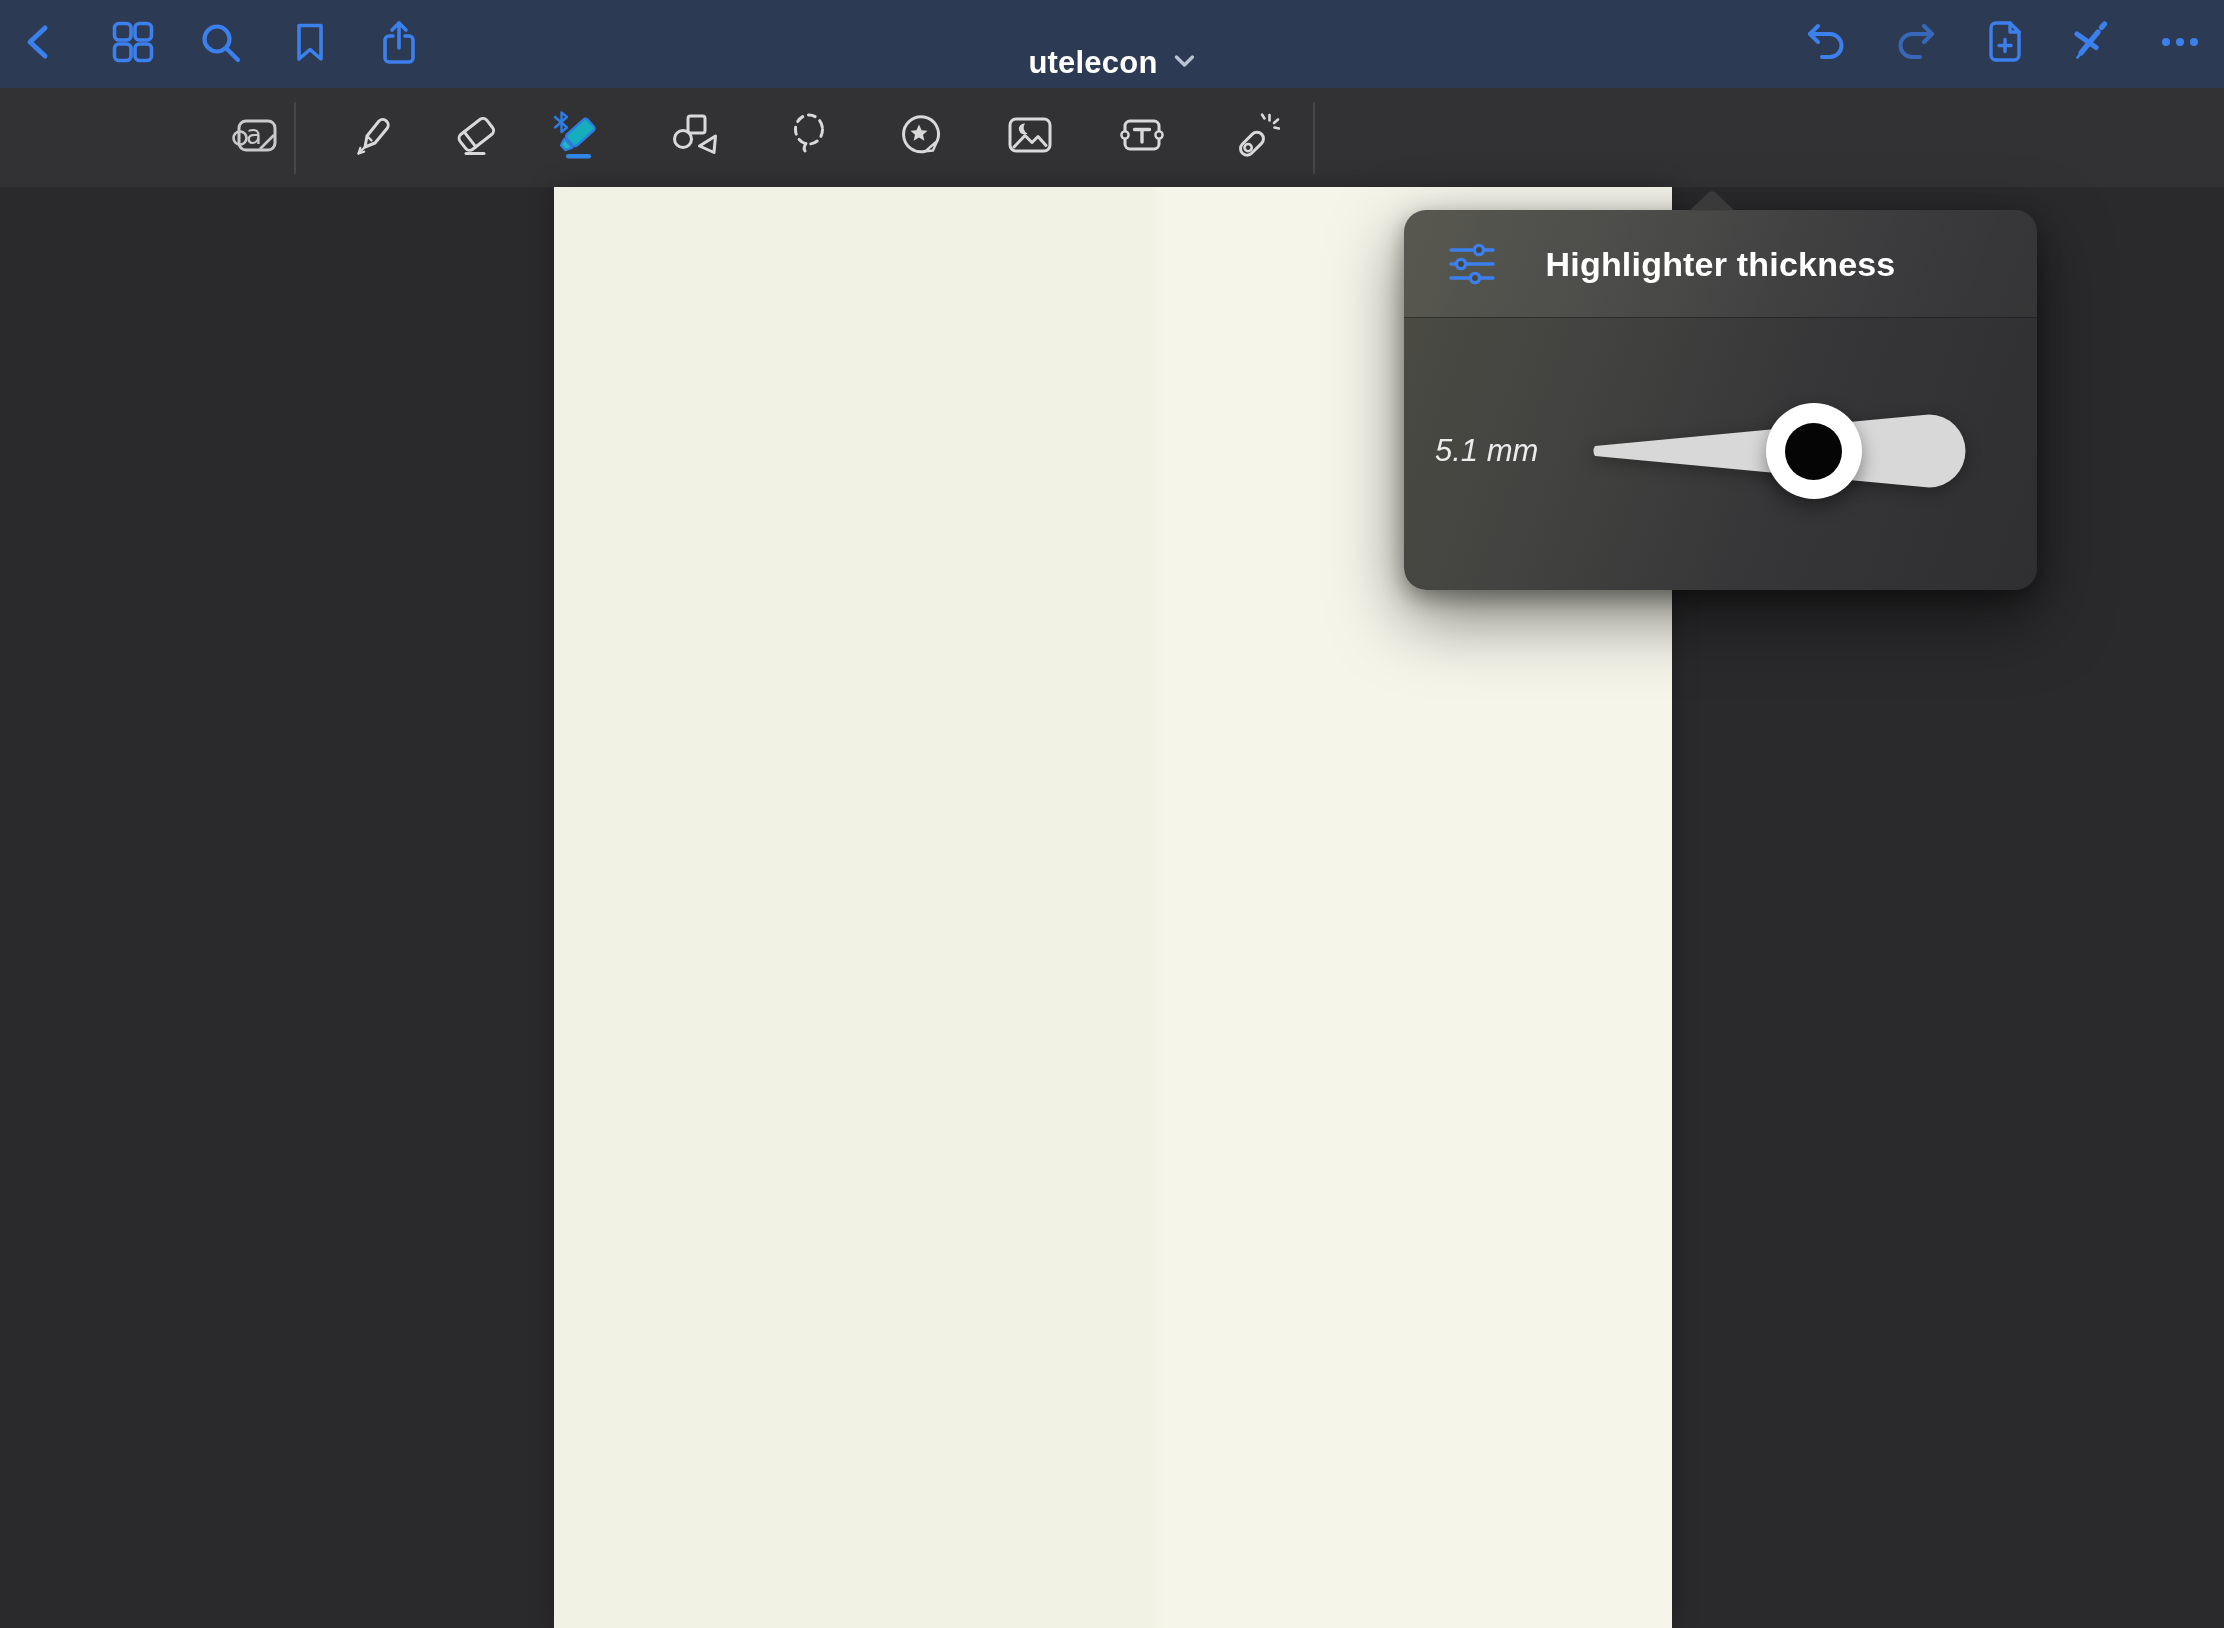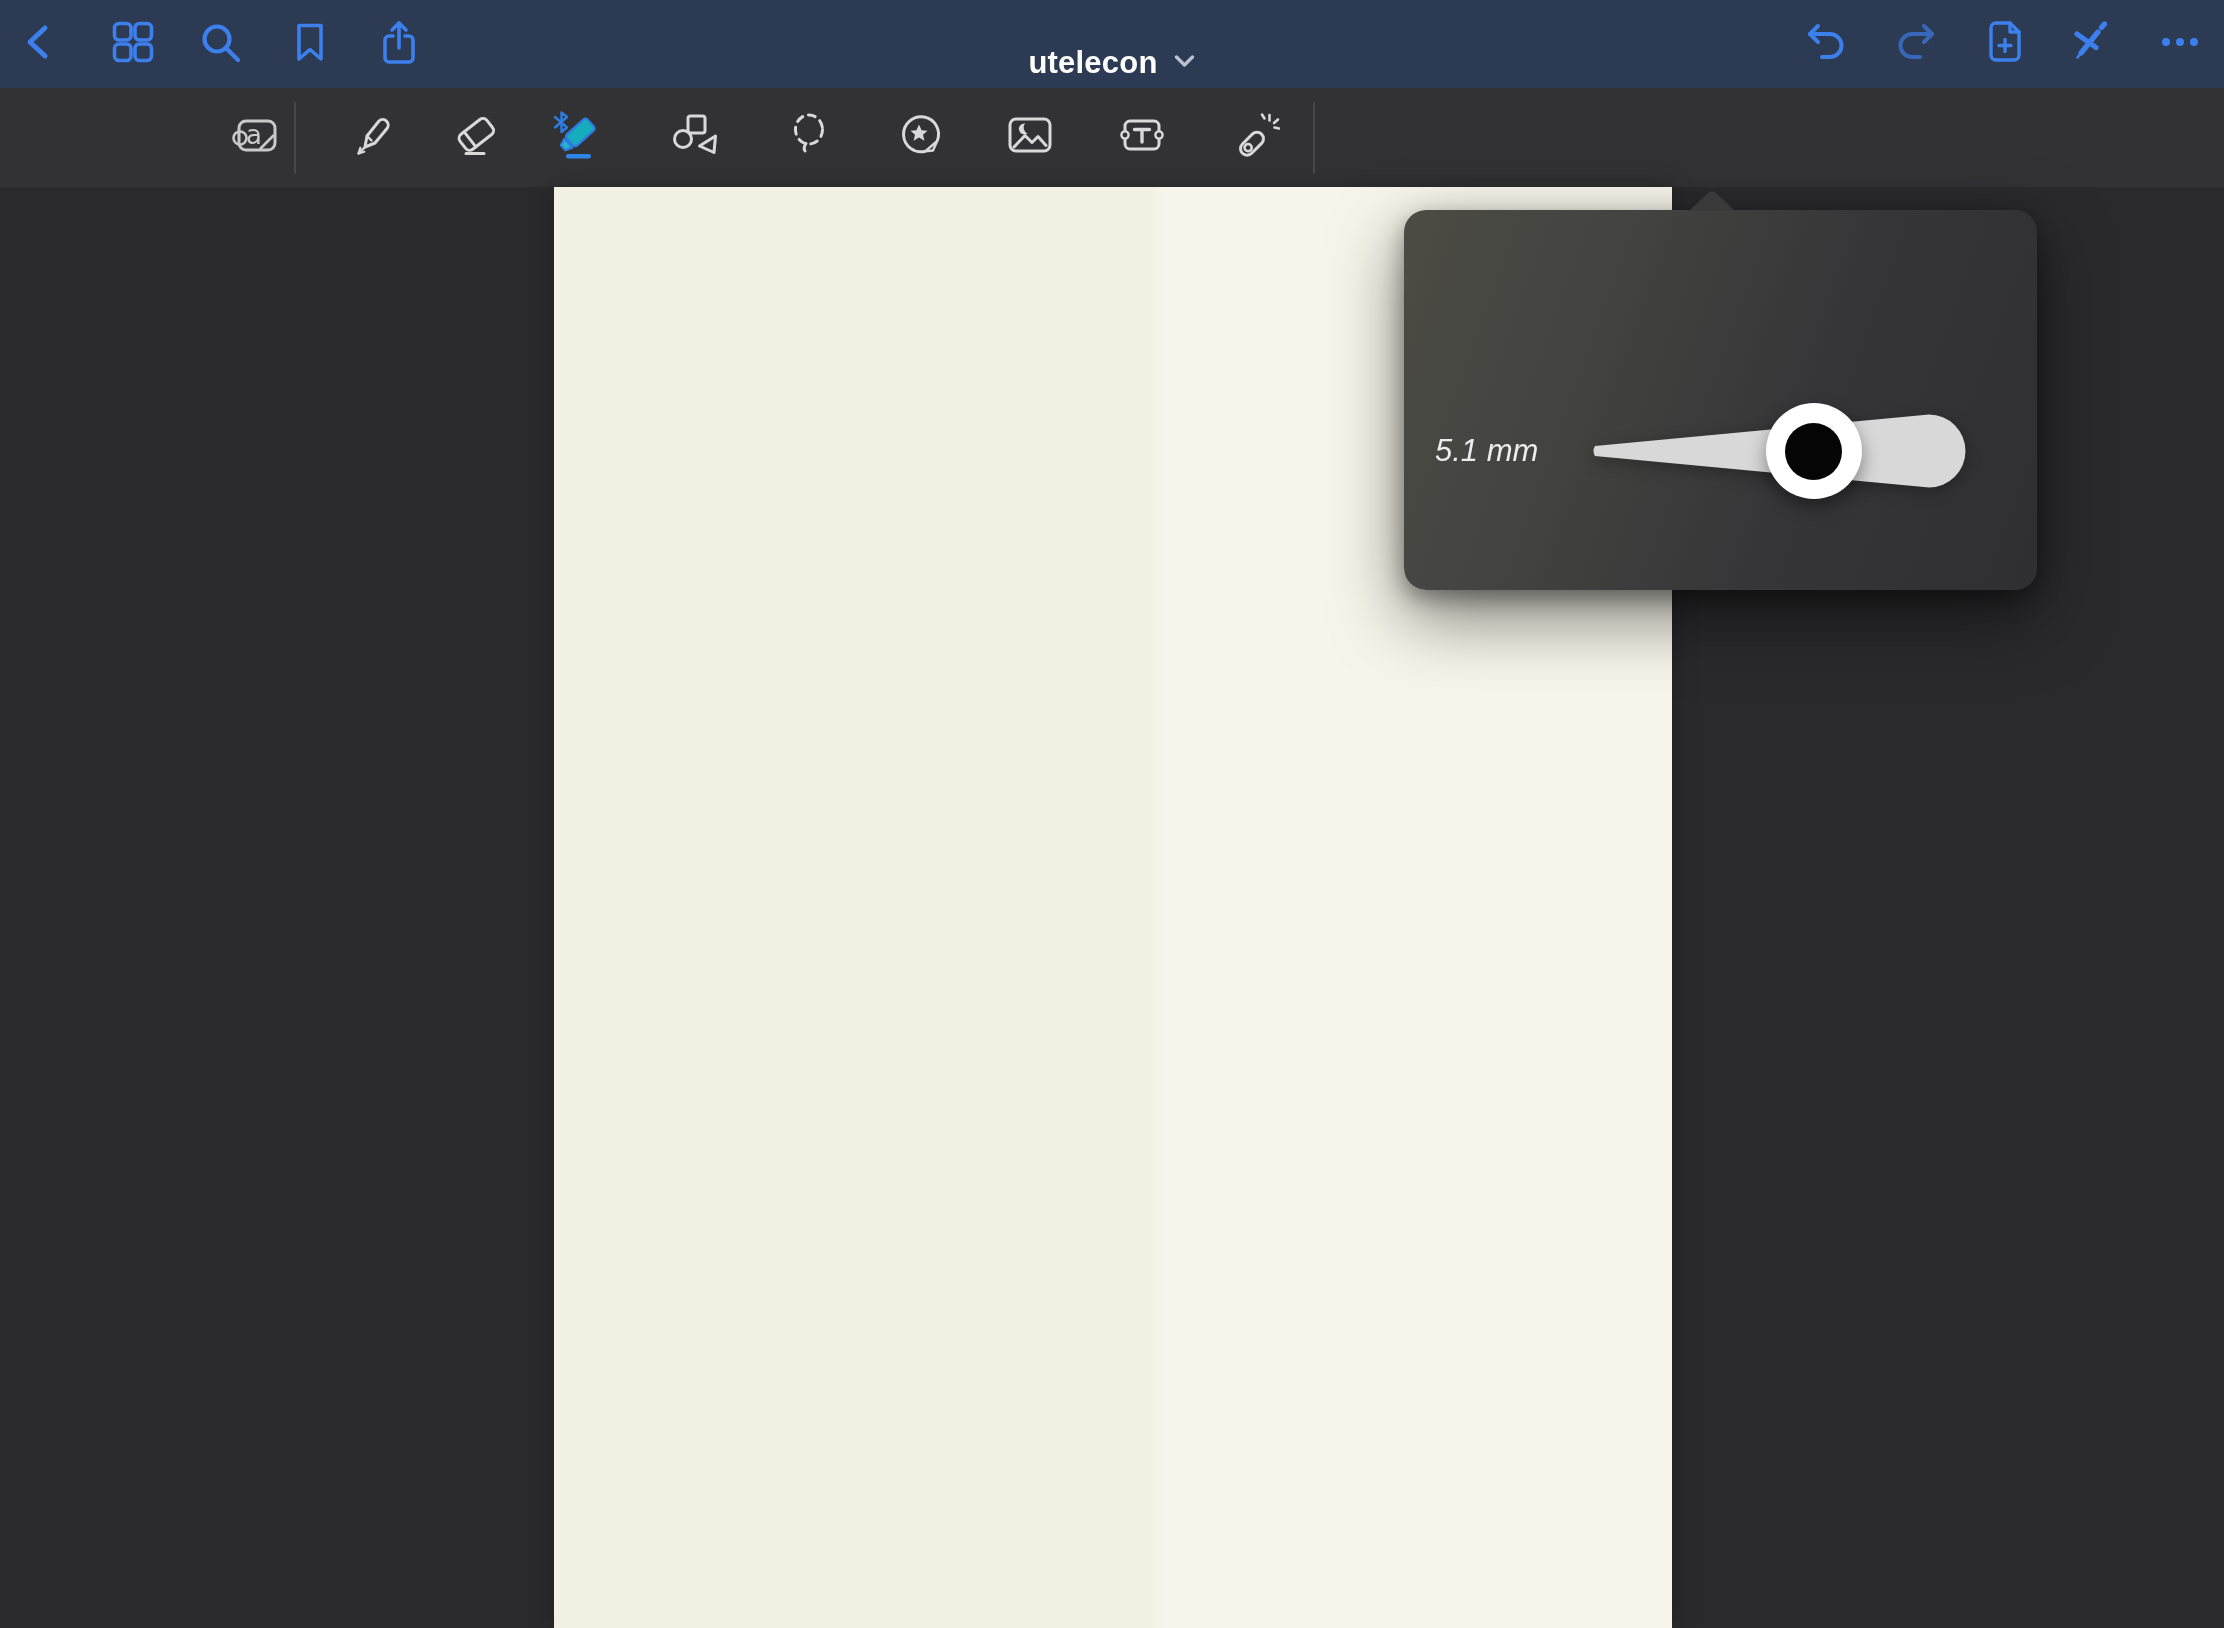--- a/index.html
+++ b/index.html
@@ -294,20 +294,33 @@
   <div class="canvas">
     <div class="paper"></div>
 
     <div class="popover" style="top:23px">
       <div class="caret">
         <svg width="48" height="22" viewBox="0 0 48 22">
             <path d="M1 22 L20 4 Q24 0.5 28 4 L47 22 Z" fill="#3a3a3b"></path>
           </svg>
       </div>
 
+      <div class="pop-header">
+        <span class="sliders-ic">
+          <svg width="48" height="42" viewBox="0 0 48 42" fill="none" stroke="#3c80ee" stroke-width="3.4" stroke-linecap="round">
+            <path d="M3 7 H45"></path>
+              <circle cx="31" cy="7" r="4.6" fill="#454540"></circle>
+            <path d="M3 21 H45"></path>
+              <circle cx="13" cy="21" r="4.6" fill="#454540"></circle>
+            <path d="M3 35 H45"></path>
+              <circle cx="27" cy="35" r="4.6" fill="#454540"></circle>
+          </svg>
+        </span>
+        <div class="pop-title">Highlighter thickness</div>
+      </div>
 
       <div class="value-label">5.1 mm</div>
 
       <div class="slider">
         <svg class="track" viewBox="0 0 378 80">
           <path d="M337 3.5 A36.5 36.5 0 0 1 337 76.5 L3 45 Q0 40 3 35 Z" fill="#d8d8d8"></path>
         </svg>
         <div class="thumb" style="left: calc(58.7% - 48px);">
           <div class="thumb-core"></div>
         </div>

